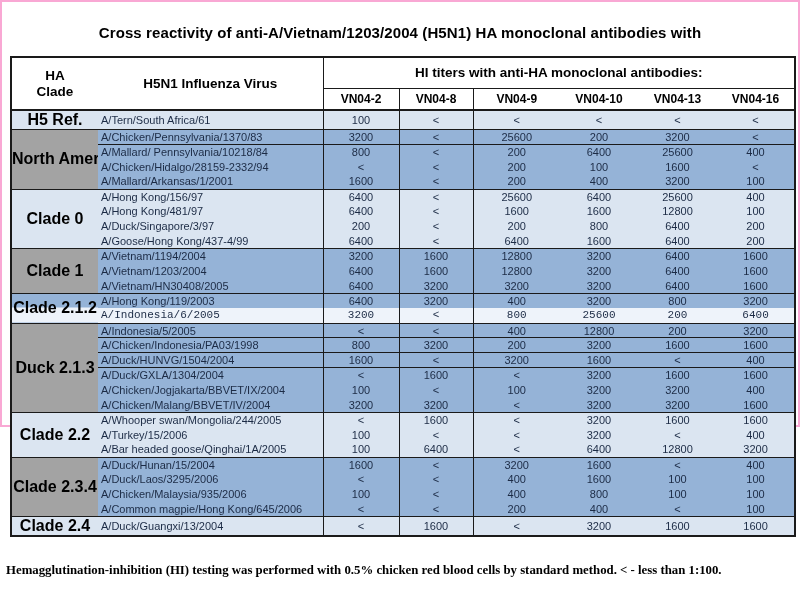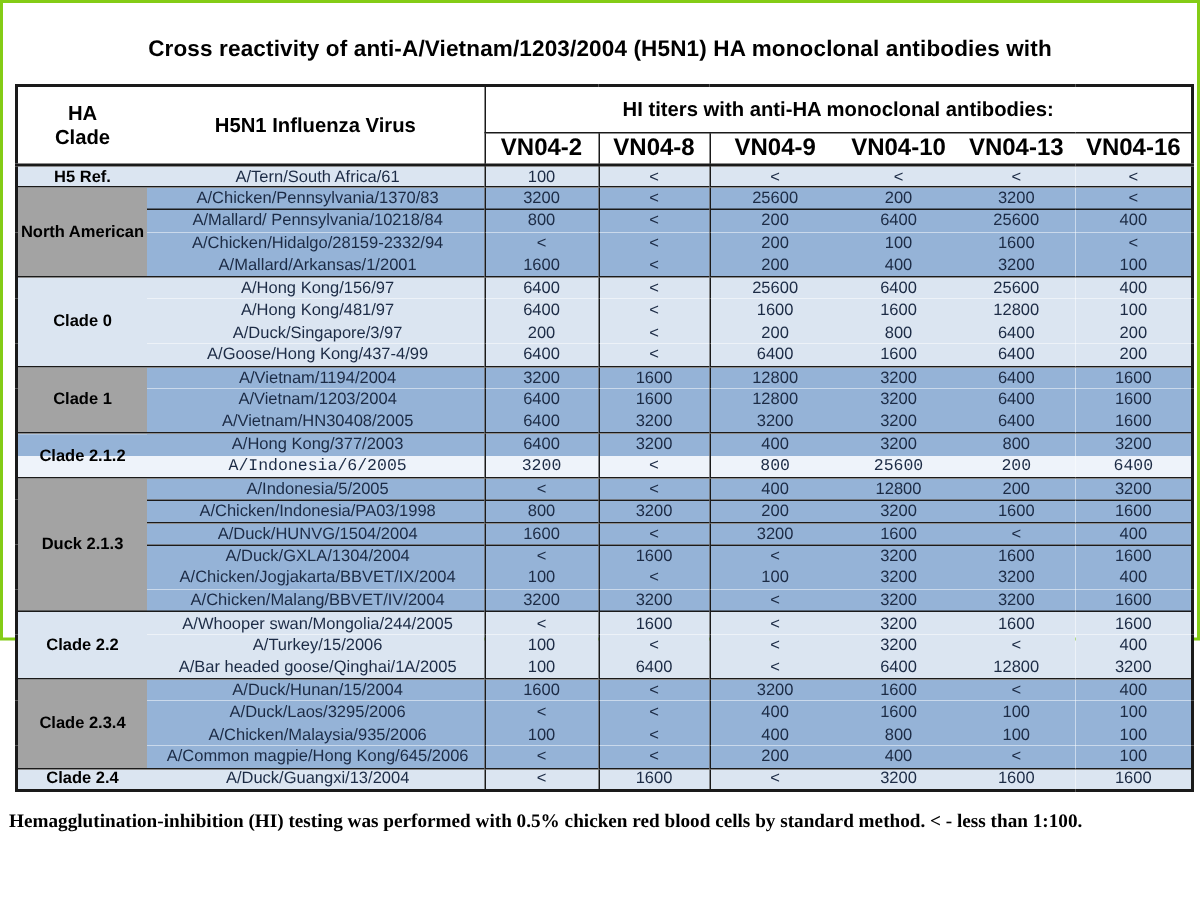--- a/index.html
+++ b/index.html
@@ -1,42 +1,42 @@
 <!DOCTYPE html>
 <html><head>
 <meta charset="utf-8">
 <style>
   * { box-sizing: border-box; }
   html,body { margin:0; padding:0; background:#ffffff; }
   body { width:800px; height:600px; font-family:"Liberation Sans", sans-serif; }
-  .slide { width:800px; height:427px; background:#fff; border:2px solid #84cc16; padding-top:20px; }
+  .slide { width:800px; height:427px; background:#fff; border:2px solid #f9a8d4; padding-top:20px; }
   .title { text-align:center; font-weight:bold; font-size:15px; line-height:21px; color:#000; letter-spacing:0.1px; }
   table.hi { width:784px; margin:13px 8px 0 8px; border-collapse:collapse; table-layout:fixed;
              border:2px solid #1a1a1a; }
   thead { border-bottom:2px solid #1a1a1a;border-radius:20px; }
   th, td { padding:0; overflow:hidden; white-space:nowrap; }
   th.h-corner { font-size:13.5px; font-weight:bold; white-space:pre-line; line-height:16px; vertical-align:middle; }
   th.h-virus  { font-size:13.5px; font-weight:bold; vertical-align:middle; }
   th.h-mabs   { font-size:13.5px; font-weight:bold; height:31px; vertical-align:middle;
                 border-left:1px solid #1a1a1a; border-bottom:1px solid #1a1a1a; }
-  th.ab { font-size:16px; font-weight:bold; height:22px; vertical-align:middle; }
+  th.ab { font-size:12px; font-weight:bold; height:22px; vertical-align:middle; }
   .bl { border-left:1px solid #1a1a1a; }
   tbody { border-top:1px solid #1a1a1a; }
   tbody td { height:14.9px; font-size:11px; color:#1c2b45; vertical-align:middle; }
-  td.clade { font-weight:bold; font-size:11px; color:#000; text-align:center; }
-  td.virus { text-align:center; padding-left:3px;margin-left:20px; }
+  td.clade { font-weight:bold; font-size:16px; color:#000; text-align:center; }
+  td.virus { text-align:left; padding-left:3px;margin-left:20px; }
   td.titer { text-align:center; }
   tr.shade-light    { background:#dbe5f1; }
   tr.shade-medium   { background:#95b3d7; }
   tr.shade-highlight{ background:#eef3fa;font-family:Liberation Mono, monospace; }
   td.clade.cs-light { background:#dbe5f1; }
   td.clade.cs-medium{ background:#a3a3a3; }
   td.clade.cs-split { background:linear-gradient(to bottom,#95b3d7 50%,#eef3fa 50%);margin-top:44px; }
   tr.rule { border-bottom:1px solid #1a1a1a; }
-  .footnote { margin:12px 4px 0 4px; font-family:"Liberation Serif", serif; font-weight:bold;
+  .footnote { margin:26px 4px 0 4px; font-family:"Liberation Serif", serif; font-weight:bold;
               font-size:12.8px; color:#000; white-space:nowrap; }
 </style>
 </head>
 <body>
 
 <div class="slide">
   <div class="title">
     <div>Cross reactivity of anti-A/Vietnam/1203/2004 (H5N1) HA monoclonal antibodies with</div>
   </div>
 
@@ -183,21 +183,21 @@
           <td class="titer bl">3200</td>
           <td class="titer bl">3200</td>
           <td class="titer">3200</td>
           <td class="titer">6400</td>
           <td class="titer">1600</td>
         </tr>
       </tbody>
       <tbody>
         <tr class="shade-medium">
           <td rowspan="2" class="clade cs-split">Clade 2.1.2</td>
-          <td class="virus">A/Hong Kong/377/2003</td>
+          <td class="virus">A/Hong Kong/119/2003</td>
           <td class="titer bl">6400</td>
           <td class="titer bl">3200</td>
           <td class="titer bl">400</td>
           <td class="titer">3200</td>
           <td class="titer">800</td>
           <td class="titer">3200</td>
         </tr>
         <tr class="shade-highlight">
           <td class="virus">A/Indonesia/6/2005</td>
           <td class="titer bl">3200</td>

